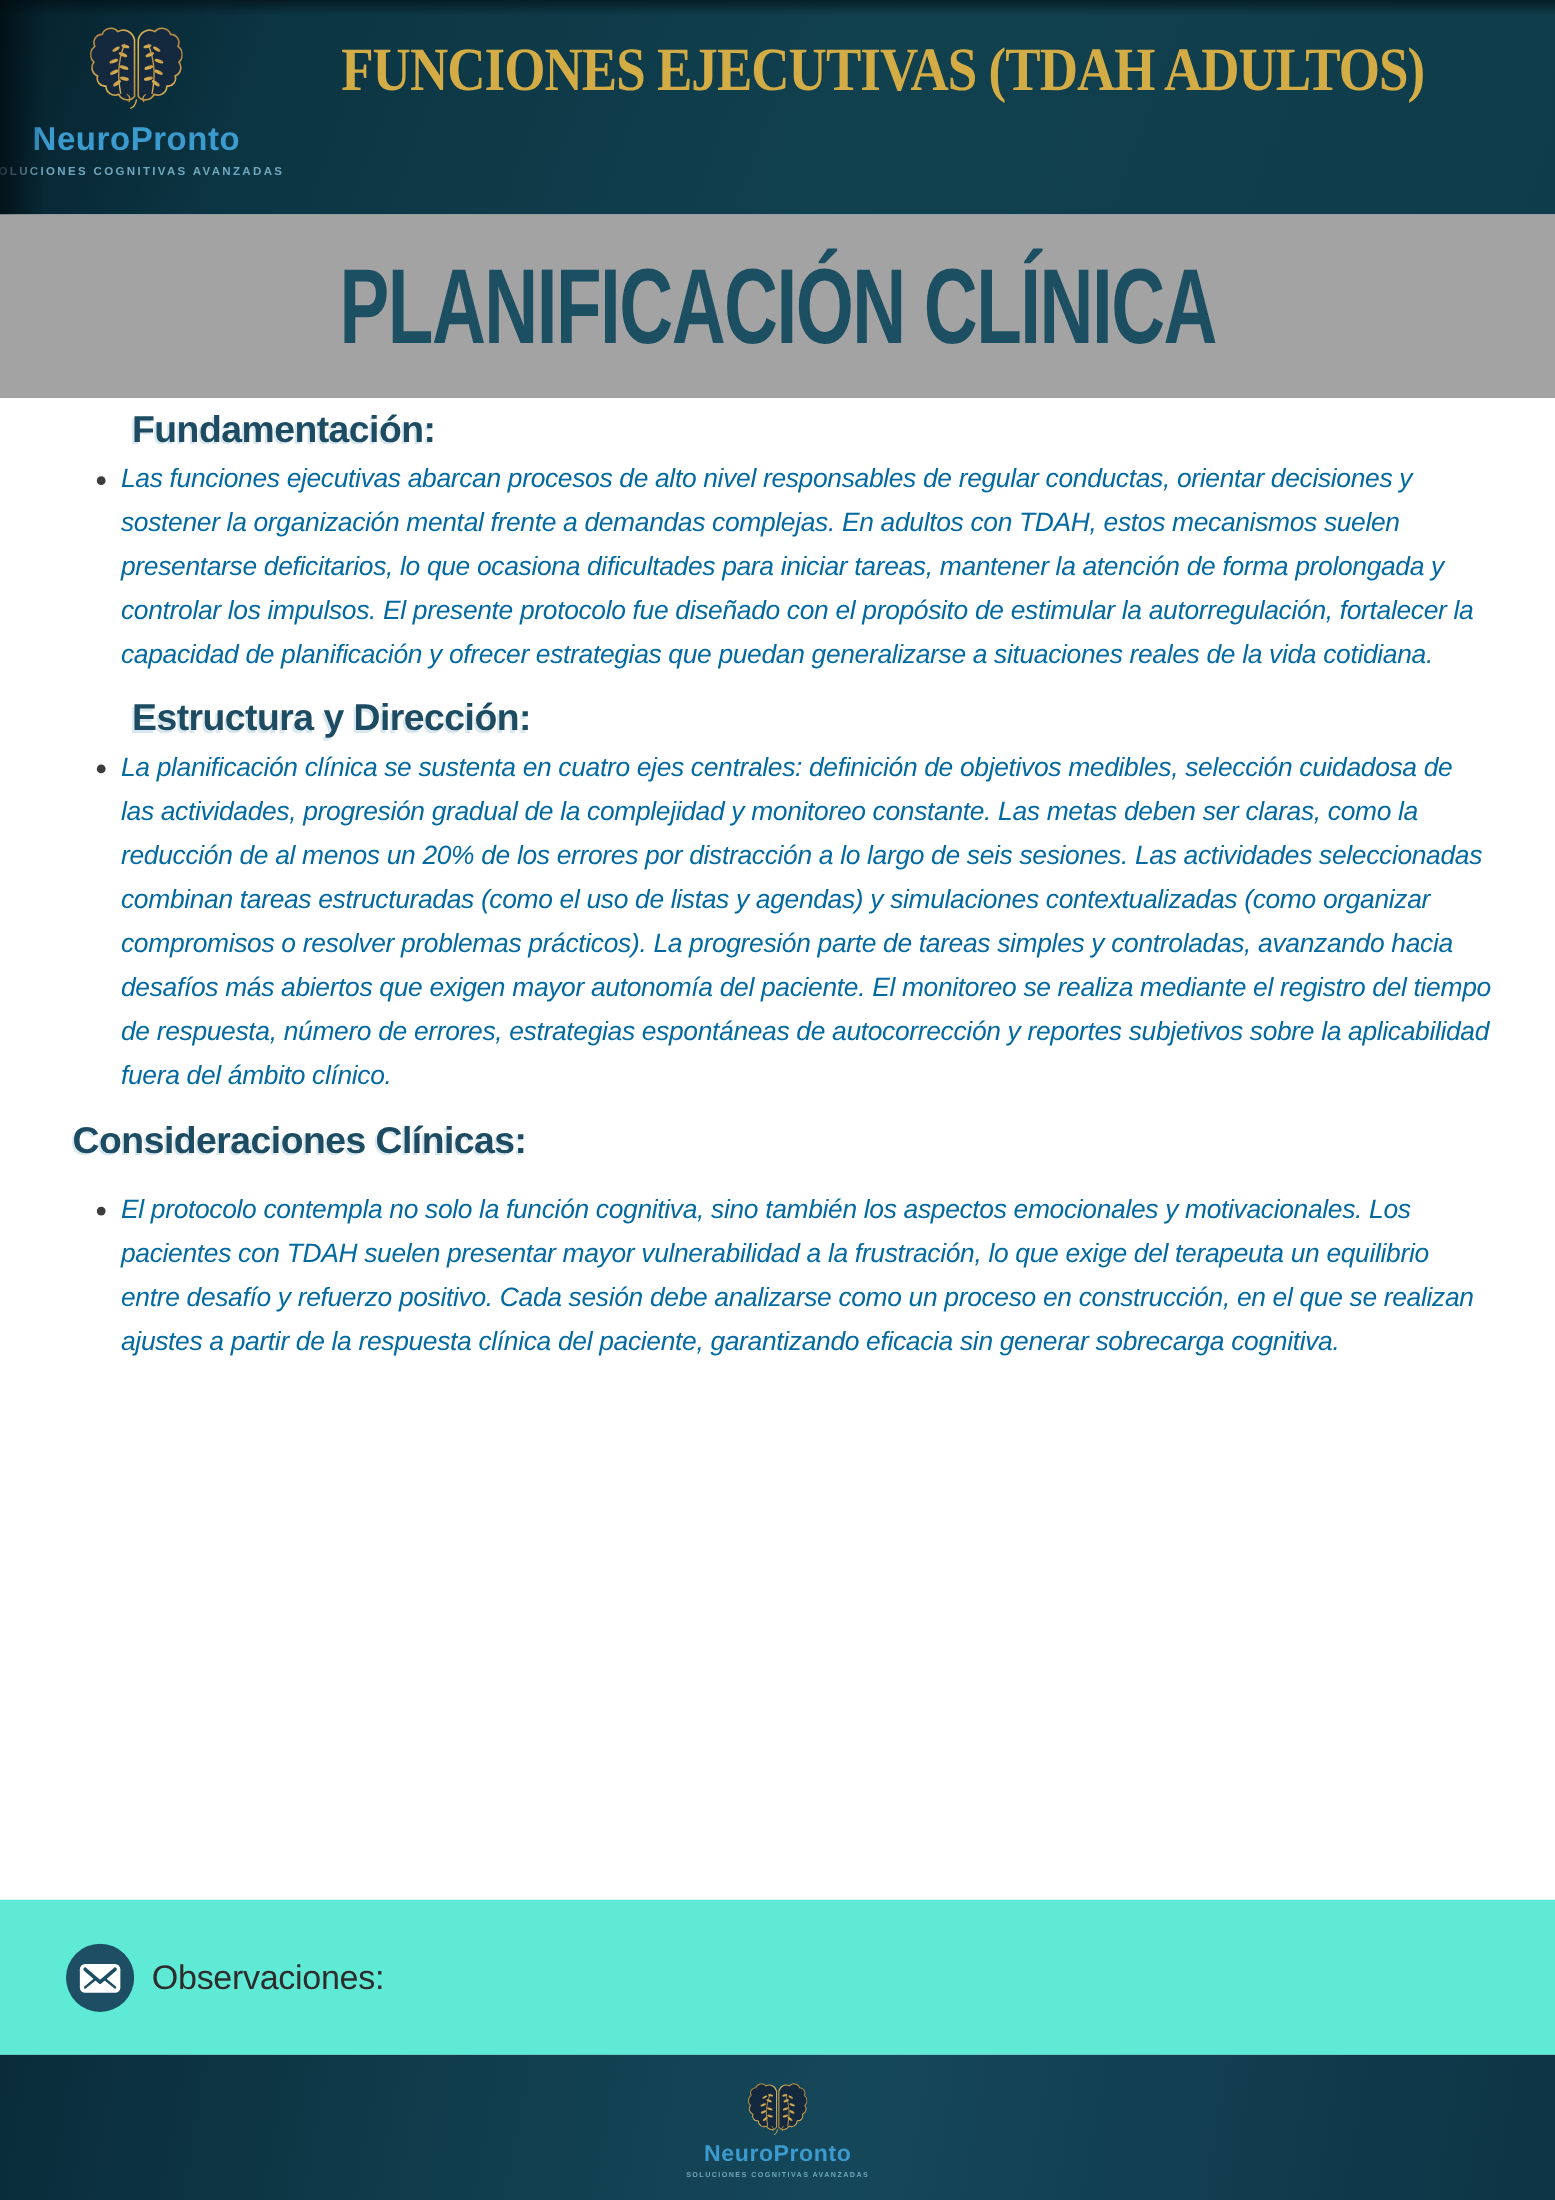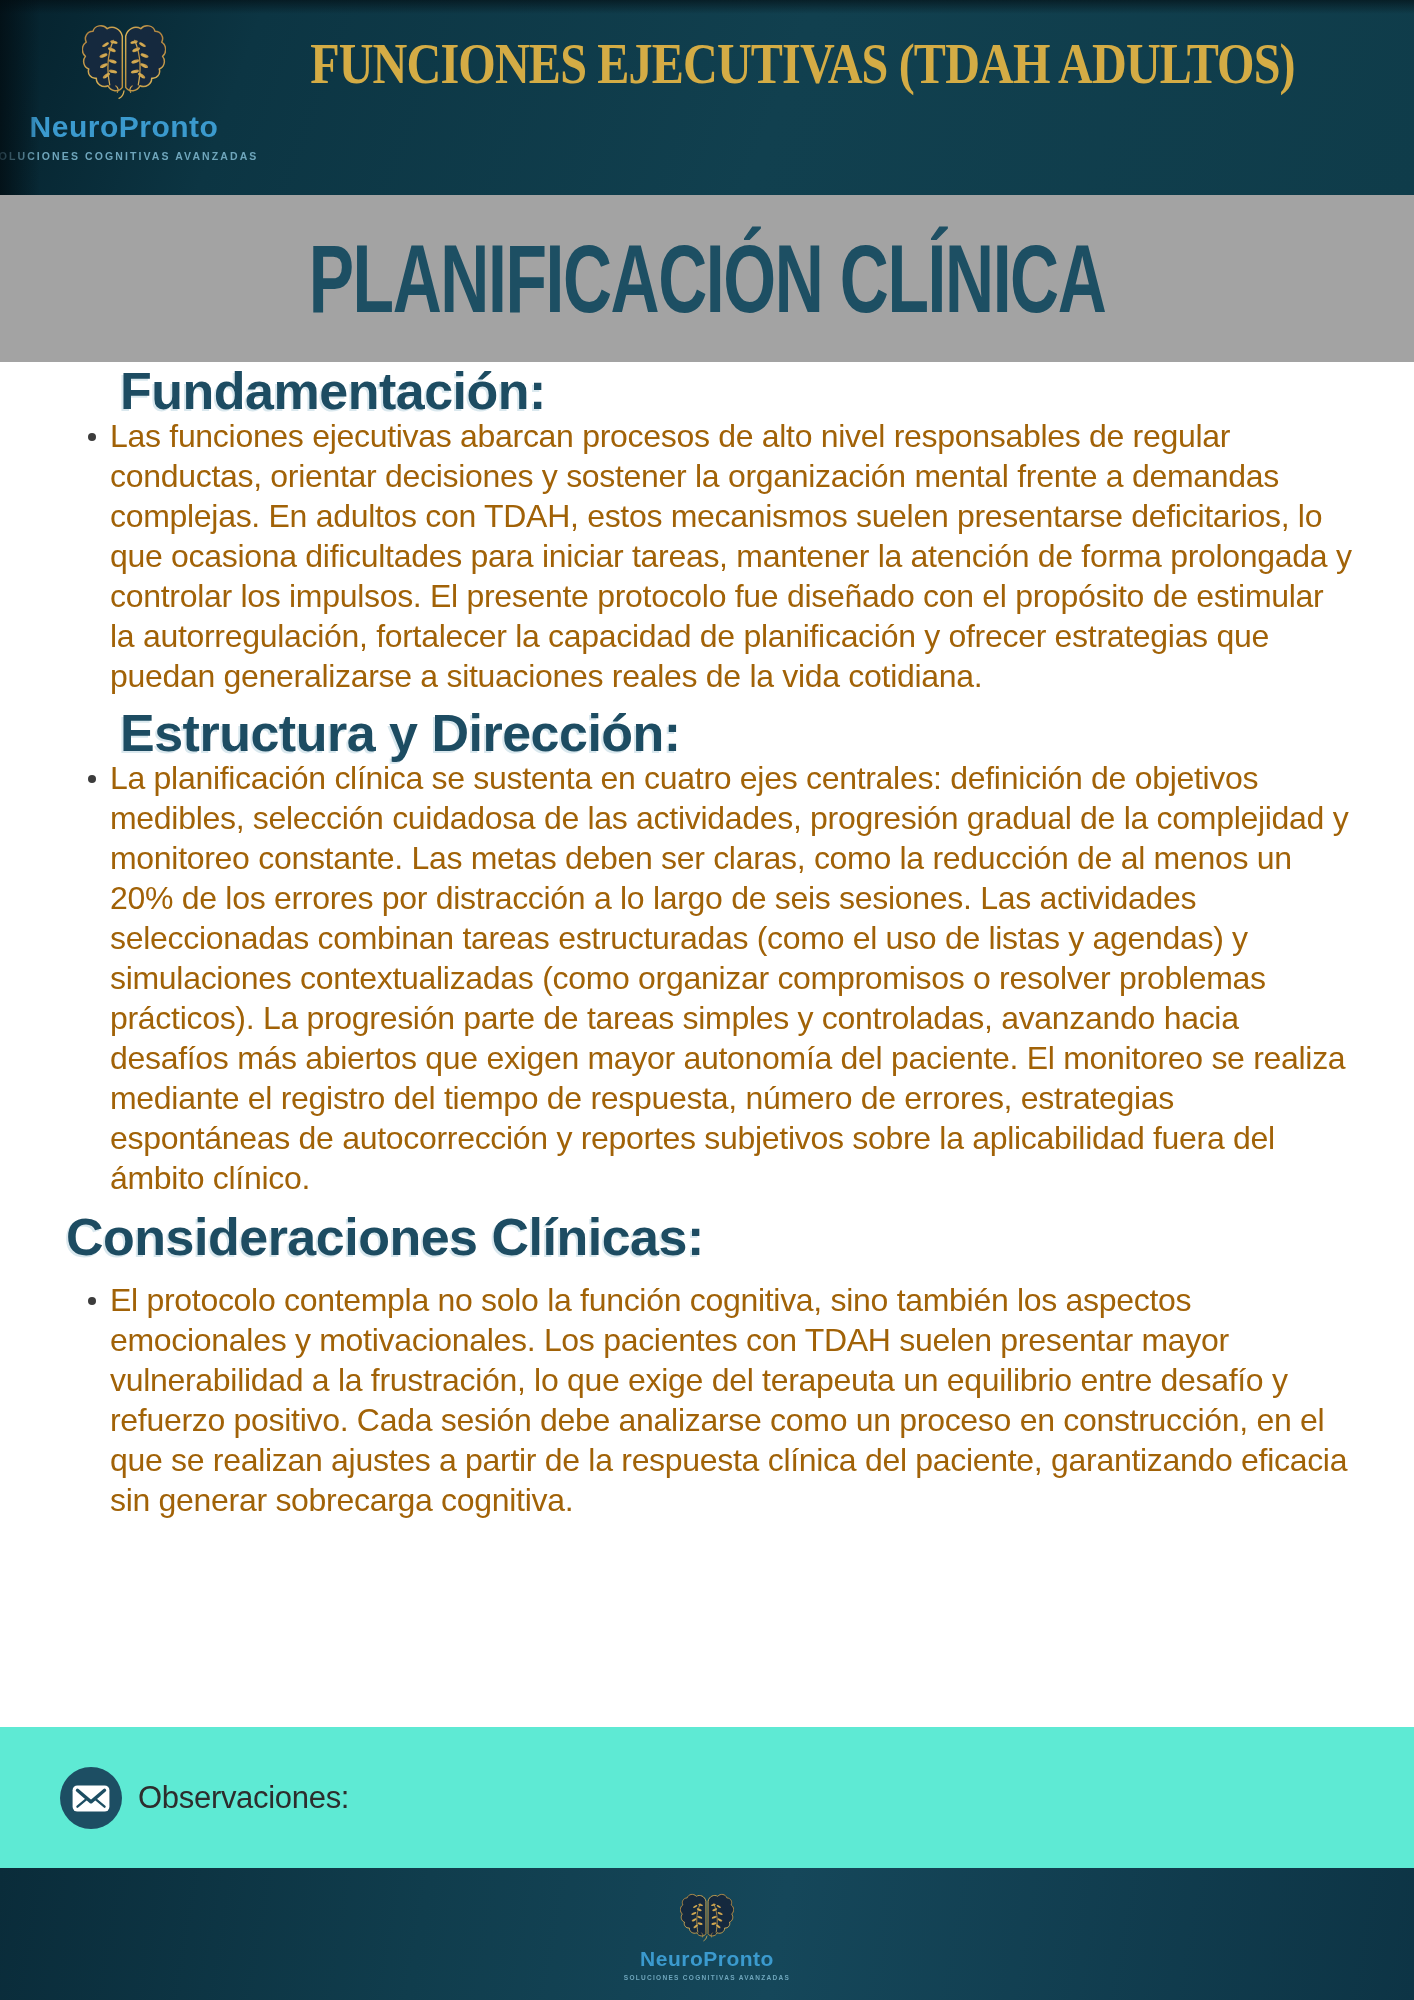--- a/index.html
+++ b/index.html
@@ -28,28 +28,28 @@
 
   
   .title-band { position:absolute; top:195px; left:0; width:100%; height:167px; background:#a3a3a3;
     display:flex; align-items:center; justify-content:center; }
   .page-title { white-space:nowrap; }
   .page-title-inner { display:inline-block; transform:scaleX(.70); transform-origin:center;
     font-weight:700; font-size:97px; letter-spacing:-2px; color:#1d4f63; }
 
   
   .main { position:absolute; top:362px; left:0; width:100%; height:1365px; overflow:hidden; background:#ffffff; }
-  .section-heading { font-size:52px; line-height:50px; font-weight:700; color:#1d4c62; letter-spacing:-.5px;
+  .section-heading { font-size:34px; line-height:50px; font-weight:700; color:#1d4c62; letter-spacing:-.5px;
     text-shadow:-2px 2px 0 rgba(150,190,205,.35); }
   .s1 .section-heading { margin:4px 0 0 120px; }
   .s2 .section-heading { margin:12px 0 0 120px; }
   .s3 .section-heading { margin:14px 0 18px 66px; }
   .bullet-row { display:flex; padding:0 58px 0 88px; margin-bottom:12px; }
   .bullet-dot { flex:none; width:8px; height:8px; border-radius:50%; background:#3c3c3c; margin:17px 14px 0 0; }
-  .bullet-text { flex:1; font-size:32px; line-height:40px; color:#a16207; letter-spacing:-.3px; max-width:1250px; }
+  .bullet-text { flex:1; font-size:24px; line-height:40px; color:#0369a1; letter-spacing:-.3px; max-width:1250px;font-style:italic; }
 
   
   .obs-band { position:absolute; top:1727px; left:0; width:100%; height:141px; background:#5eead4;
     display:flex; align-items:center; padding-left:60px; }
   .obs-icon { flex:none; width:62px; height:62px; margin-right:16px; }
   .obs-label { font-size:31px; color:#2d2d2d; letter-spacing:-.3px; }
 
   
   .footer { position:absolute; top:1868px; left:0; width:100%; height:132px;
     background:linear-gradient(100deg,#0a2c3a 0%,#103d4d 30%,#15475a 55%,#0d3445 100%);

